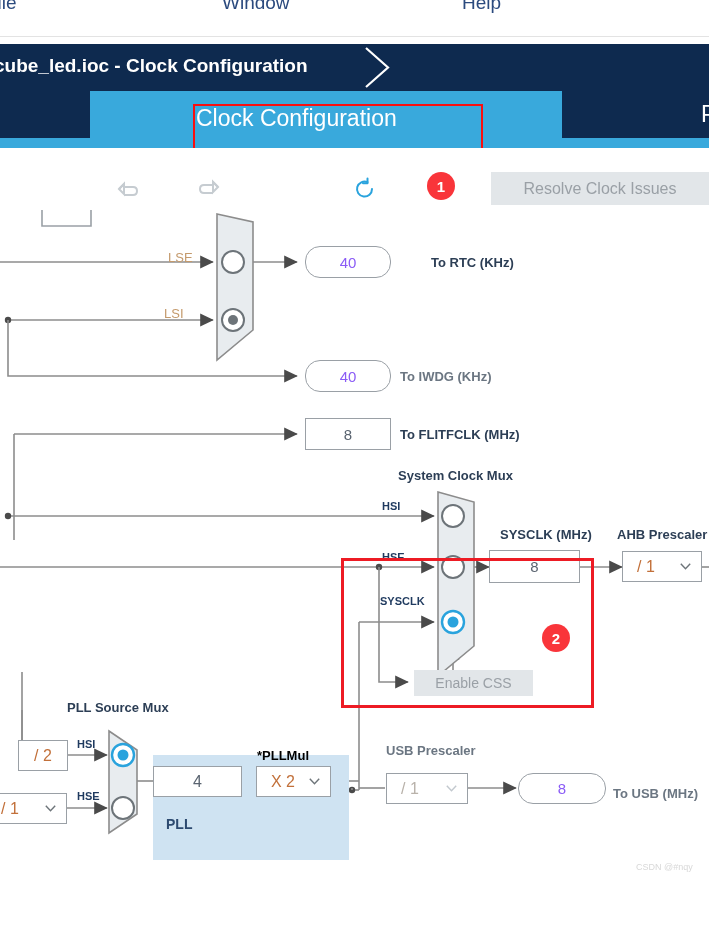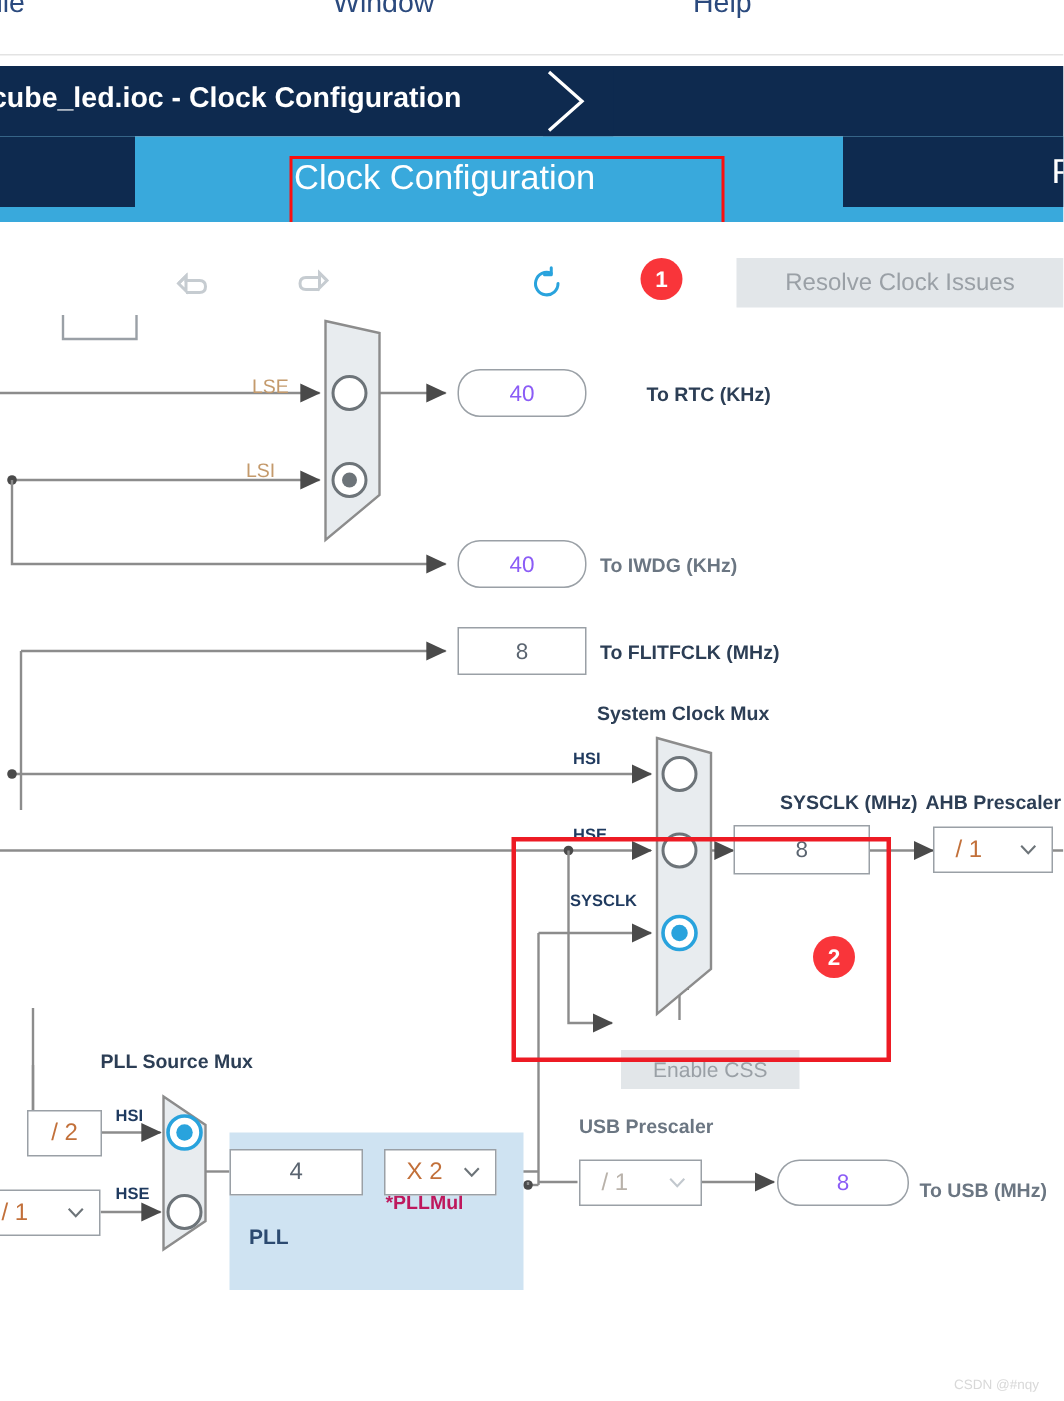--- a/index.html
+++ b/index.html
@@ -115,28 +115,28 @@
   .lbl.dark{color:#2c3e55;font-weight:bold;}
   .lbl.mid{color:#6b7682;font-weight:bold;}
   .lbl.sig{color:#1f3a5f;font-weight:bold;font-size:11px;}
   .lbl.signal-tan{color:#c49a6c;font-weight:normal;}
   .pllband{
     position:absolute;background:#cfe3f2;
   }
   #enable-css{
     position:absolute;left:414px;top:460px;width:119px;height:26px;
     background:#e2e6e9;color:#9aa0a6;font-size:14px;
-    display:flex;align-items:center;justify-content:center;margin-top:30px;
+    display:flex;align-items:center;justify-content:center;
   }
   .redbox{
     position:absolute;box-sizing:border-box;border:3px solid #ed1b24;
   }
   #redbox-2{left:341px;top:558px;width:253px;height:150px;}
   #watermark{
-    position:absolute;left:636px;top:918px;
+    position:absolute;left:636px;top:862px;
     font-size:9px;color:#d8d8d8;white-space:nowrap;
   }
 </style>
 </head>
 <body>
 
 <div id="menubar">
   <span class="menu-item" style="left:-14px">File</span>
   <span class="menu-item" style="left:222px">Window</span>
   <span class="menu-item" style="left:462px">Help</span>
@@ -286,21 +286,21 @@
     <circle cx="21" cy="134" r="5.5" fill="#29a3dd"></circle>
   </svg>
   <span class="lbl sig" style="left:382px;top:290px;">HSI</span>
   <span class="lbl sig" style="left:382px;top:341px;">HSE</span>
   <span class="lbl sig" style="left:380px;top:385px;">SYSCLK</span>
 
   <div id="enable-css">
     <span>Enable CSS</span>
   </div>
 
-  <span class="lbl dark" style="left:520px;top:317px;">SYSCLK (MHz)</span>
+  <span class="lbl dark" style="left:500px;top:317px;">SYSCLK (MHz)</span>
   <div class="vbox enabled" style="left:489px;top:340px;width:91px;height:33px;">
     <span>8</span>
   </div>
 
   <span class="lbl dark" style="left:617px;top:317px;">AHB Prescaler</span>
   <div class="sel" style="left:622px;top:341px;width:80px;height:31px;">
     <span class="sv">/ 1</span>
     <svg class="chev" viewBox="0 0 11 7">
       <polyline points="0.8,0.8 5.5,5.8 10.2,0.8" fill="none" stroke="#6d7479" stroke-width="1.4"></polyline>
     </svg>
@@ -328,21 +328,21 @@
     </svg>
   </div>
 
   <div class="pllband" style="left:153px;top:545px;width:196px;height:105px;"></div>
   <span class="lbl sig" style="left:166px;top:606px;font-size:14px;color:#2c4a70;">PLL</span>
 
   <div class="vbox enabled" style="left:153px;top:556px;width:89px;height:31px;font-size:16px;color:#5a6470;">
     <span>4</span>
   </div>
 
-  <span class="lbl mid" style="left:257px;top:538px;color:#be185d;margin-top:46px;">*PLLMul</span>
+  <span class="lbl mid" style="left:257px;top:538px;color:#000000;">*PLLMul</span>
   <div class="sel" style="left:256px;top:556px;width:75px;height:31px;">
     <span class="sv">X 2</span>
     <svg class="chev" viewBox="0 0 11 7">
       <polyline points="0.8,0.8 5.5,5.8 10.2,0.8" fill="none" stroke="#6d7479" stroke-width="1.4"></polyline>
     </svg>
   </div>
 
   <span class="lbl mid" style="left:386px;top:533px;">USB Prescaler</span>
   <div class="sel disabled" style="left:386px;top:563px;width:82px;height:31px;">
     <span class="sv">/ 1</span>

